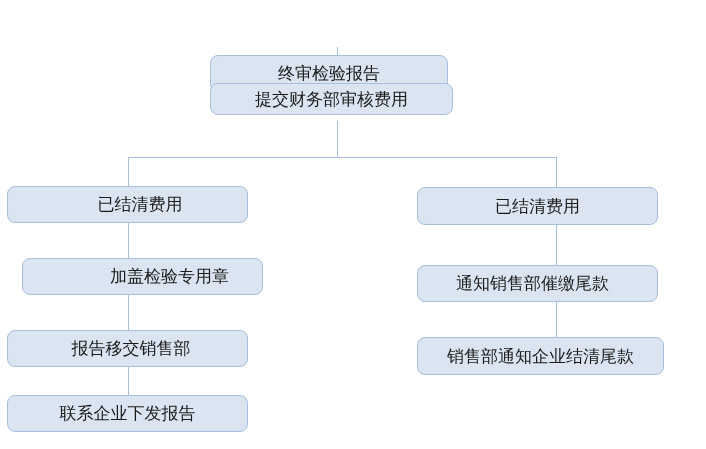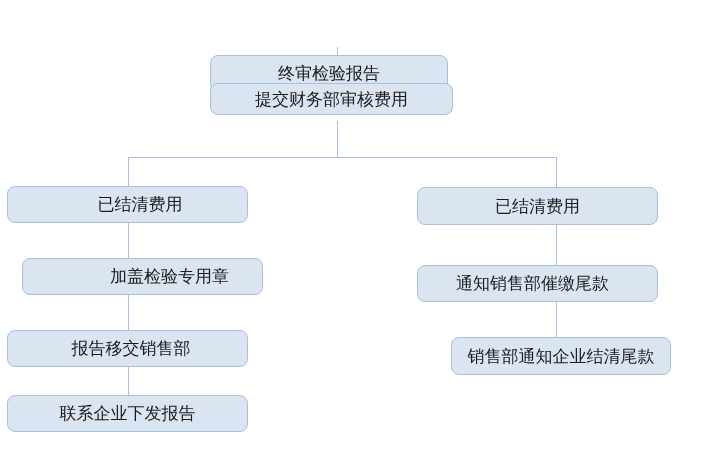--- a/index.html
+++ b/index.html
@@ -32,21 +32,21 @@
   }
   
   .n1{left:210px;top:10px;width:238px;height:37px;margin-top:45px;}
   .n2{left:210px;top:83px;width:243px;height:32px;}
   .n3{left:7px;top:186px;width:241px;height:37px;padding-left:25px;}
   .n4{left:22px;top:258px;width:241px;height:37px;padding-left:54px;}
   .n5{left:7px;top:330px;width:241px;height:37px;padding-left:7px;}
   .n6{left:7px;top:395px;width:241px;height:37px;}
   .n7{left:417px;top:187px;width:241px;height:38px;}
   .n8{left:417px;top:265px;width:241px;height:37px;padding-right:10px;}
-  .n9{left:417px;top:337px;width:220px;height:38px;margin-left:34px;}
+  .n9{left:417px;top:337px;width:247px;height:38px;}
   
   .vline{position:absolute;width:1px;background:var(--line);}
   .hline{position:absolute;height:1px;background:var(--line);}
   .c1{left:337px;top:47px;height:36px;}
   .c2{left:337px;top:121px;height:36px;}
   .c3{left:128px;top:157px;width:429px;}
   .c4{left:128px;top:157px;height:29px;}
   .c5{left:556px;top:157px;height:30px;}
   .c6{left:128px;top:223px;height:35px;}
   .c7{left:128px;top:295px;height:35px;}

